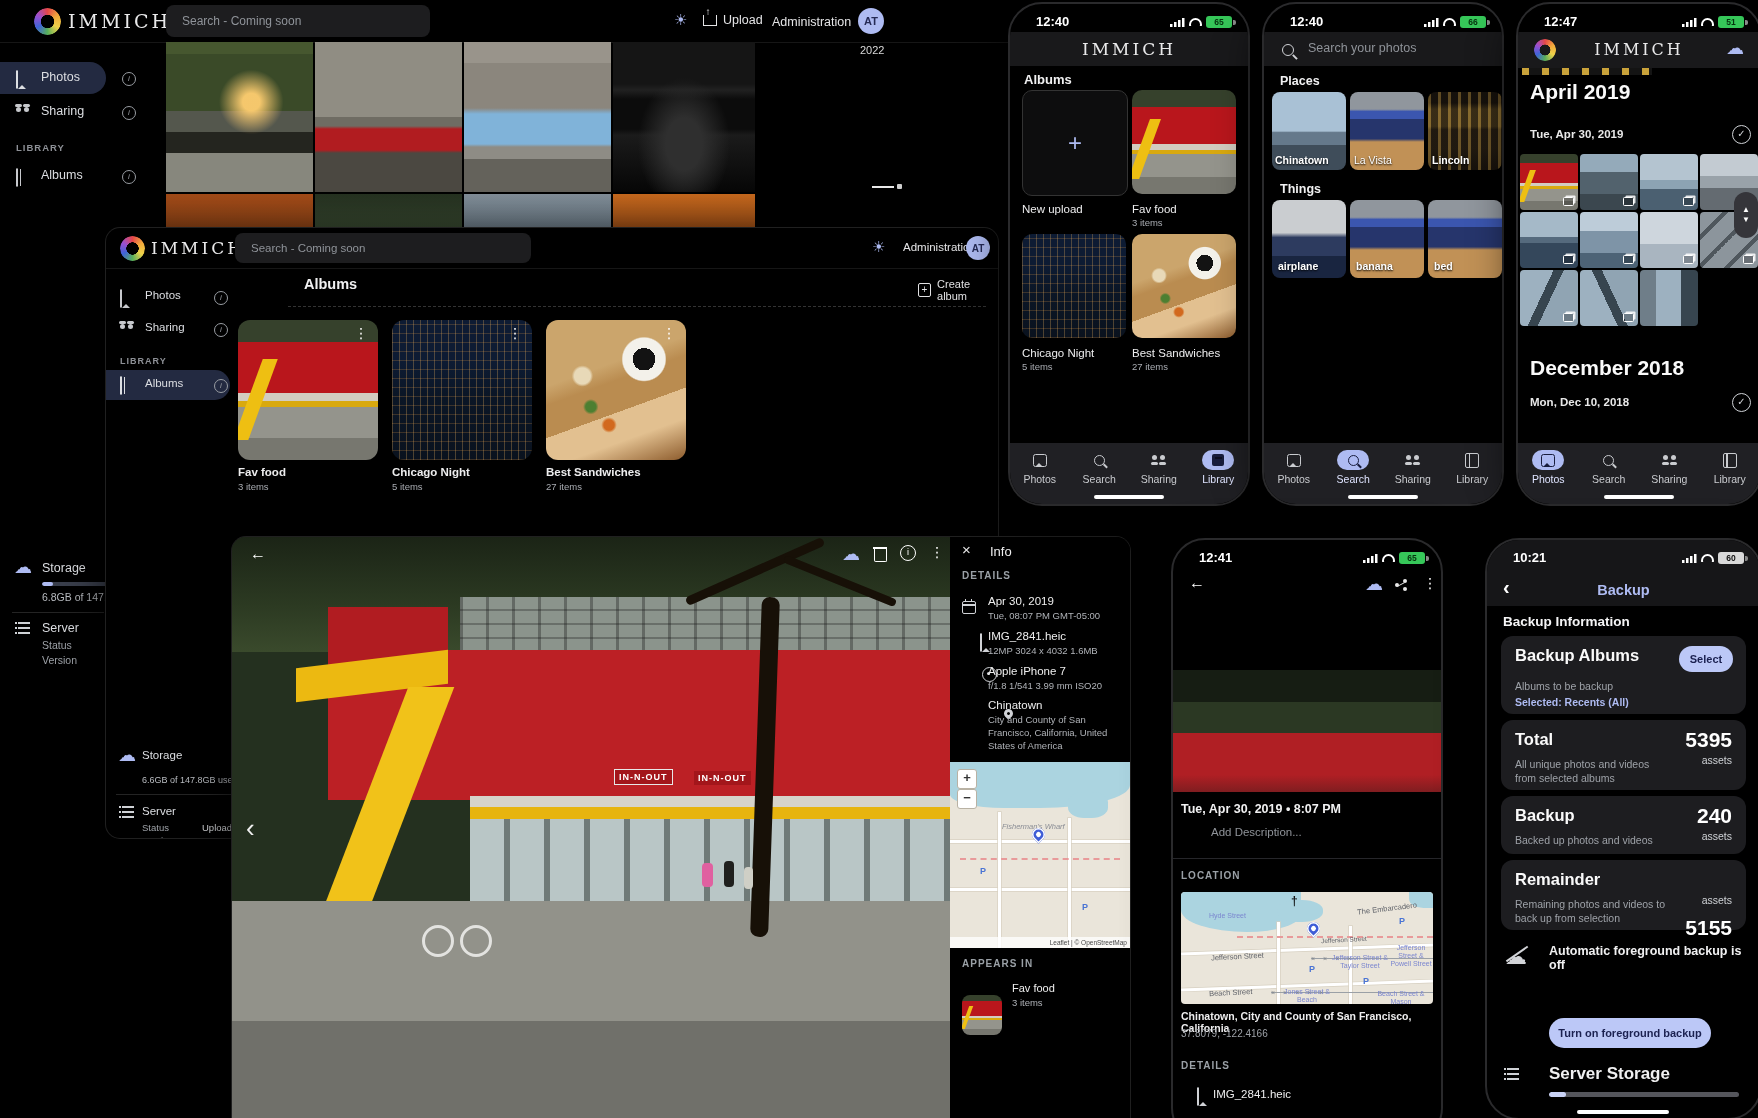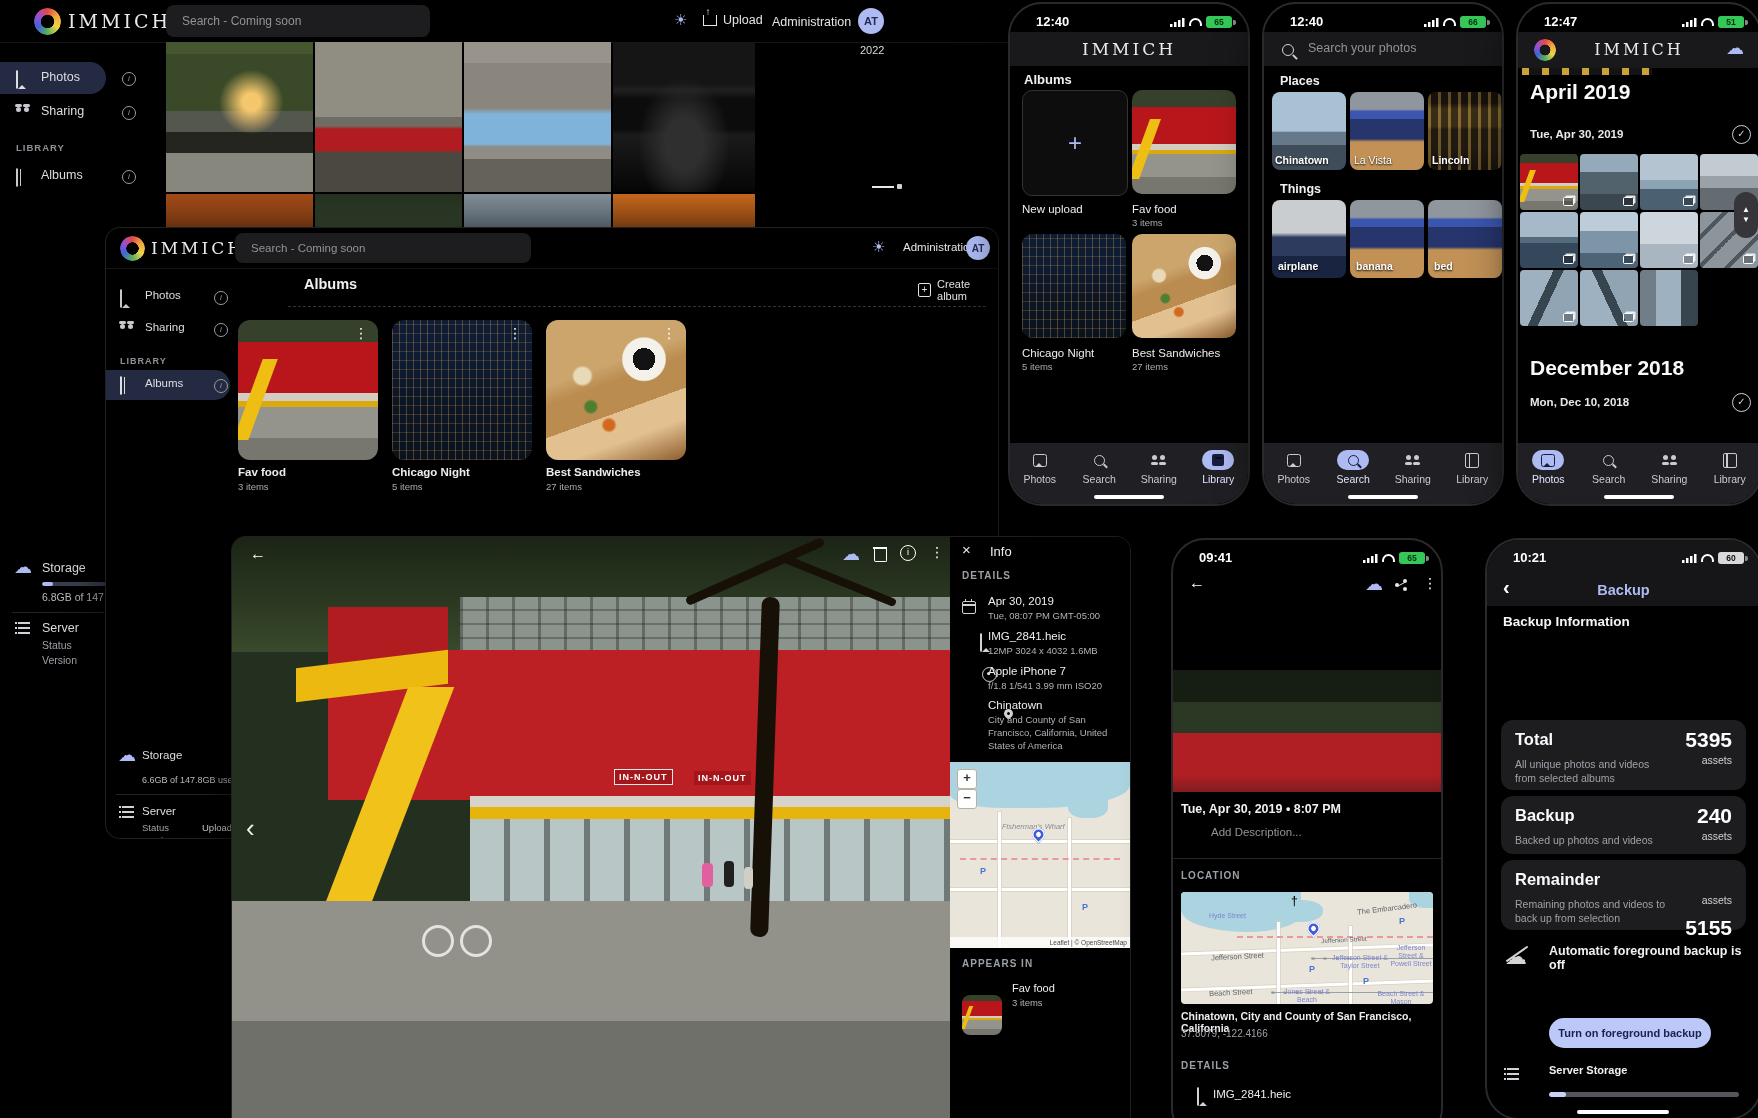--- a/index.html
+++ b/index.html
@@ -544,21 +544,21 @@
         <span class="ic">
           <span class="gi-book"></span>
         </span>
         <span>Library</span>
       </div>
   </div>
   <div class="homebar" style="left:86px;bottom:5px;width:70px;"></div>
 </div>
 
 <div class="phone" style="left:1171px;top:538px;width:268px;height:600px;z-index:4;">
-  <span class="time abs" style="left:26px;top:10px;">09:41</span>
+  <span class="time abs" style="left:26px;top:10px;">12:41</span>
   <div class="sicons abs" style="right:16px;top:12px;">
     <span class="sig"></span>
     <span class="wifi"></span>
     <span class="batt">
         <span>65</span>
       </span>
   </div>
   <span class="abs" style="left:16px;top:34px;font-size:16px;color:#fff;">←</span>
   <span class="gi-cloud abs" style="left:192px;top:33px;font-size:14px;color:#e8e8e8;"></span>
   <span class="gi-share abs" style="left:222px;top:37px;color:#e8e8e8;"></span>
@@ -607,20 +607,26 @@
   <div class="sicons abs" style="right:16px;top:12px;">
     <span class="sig"></span>
     <span class="wifi"></span>
     <span class="batt gray">
         <span>60</span>
       </span>
   </div>
   <span class="abs" style="left:16px;top:36px;font-size:20px;color:#fff;font-weight:bold;">‹</span>
   <span class="abs" style="left:0;right:0;top:42px;text-align:center;font-size:14.5px;font-weight:bold;color:#aebbf2;">Backup</span>
   <span class="abs" style="left:16px;top:74px;font-size:13.5px;font-weight:bold;color:#f5f5f6;">Backup Information</span>
+  <div class="card" style="left:14px;top:96px;width:245px;height:78px;">
+    <span class="abs" style="left:14px;top:10px;font-size:16.5px;font-weight:bold;color:#fafafa;">Backup Albums</span>
+    <div class="pillbtn abs" style="left:178px;top:10px;width:54px;height:26px;font-size:11px;">Select</div>
+    <span class="abs" style="left:14px;top:44px;font-size:10.5px;color:#9ea2a8;">Albums to be backup</span>
+    <span class="abs" style="left:14px;top:60px;font-size:10.5px;font-weight:bold;color:#aebbf2;">Selected: Recents (All)</span>
+  </div>
   <div class="card" style="left:14px;top:180px;width:245px;height:70px;">
     <span class="abs" style="left:14px;top:10px;font-size:16.5px;font-weight:bold;color:#fafafa;">Total</span>
     <span class="abs" style="right:14px;top:8px;font-size:21px;font-weight:bold;color:#fff;">5395</span>
     <span class="abs" style="right:14px;top:34px;font-size:10.5px;color:#cfd2d6;">assets</span>
     <span class="abs" style="left:14px;top:38px;width:150px;font-size:10.5px;line-height:1.3;color:#9ea2a8;">All unique photos and videos from selected albums</span>
   </div>
   <div class="card" style="left:14px;top:256px;width:245px;height:58px;">
     <span class="abs" style="left:14px;top:10px;font-size:16.5px;font-weight:bold;color:#fafafa;">Backup</span>
     <span class="abs" style="right:14px;top:8px;font-size:21px;font-weight:bold;color:#fff;">240</span>
     <span class="abs" style="right:14px;top:34px;font-size:10.5px;color:#cfd2d6;">assets</span>
@@ -629,18 +635,18 @@
   <div class="card" style="left:14px;top:320px;width:245px;height:70px;">
     <span class="abs" style="left:14px;top:10px;font-size:16.5px;font-weight:bold;color:#fafafa;">Remainder</span>
     <span class="abs" style="right:14px;top:8px;font-size:21px;font-weight:bold;color:#fff;margin-top:48px;">5155</span>
     <span class="abs" style="right:14px;top:34px;font-size:10.5px;color:#cfd2d6;">assets</span>
     <span class="abs" style="left:14px;top:38px;width:160px;font-size:10.5px;line-height:1.3;color:#9ea2a8;">Remaining photos and videos to back up from selection</span>
   </div>
   <span class="gi-cloudoff abs" style="left:18px;top:404px;"></span>
   <span class="abs" style="left:62px;top:404px;width:200px;font-size:12.5px;font-weight:bold;color:#f0f0f1;">Automatic foreground backup is off</span>
   <div class="pillbtn abs" style="left:62px;top:478px;width:162px;height:30px;font-size:11px;">Turn on foreground backup</div>
   <span class="gi-list abs" style="left:16px;top:528px;"></span>
-  <span class="abs" style="left:62px;top:524px;font-size:11px;font-weight:bold;color:#f0f0f1;">Server Storage</span>
+  <span class="abs" style="left:62px;top:524px;font-size:17px;font-weight:bold;color:#f0f0f1;">Server Storage</span>
   <div class="abs" style="left:62px;top:552px;width:190px;height:5px;border-radius:3px;background:#55565c;overflow:hidden;">
     <div style="position:absolute;left:0;top:0;bottom:0;width:9%;background:#c9d2f5;border-radius:3px;"></div>
   </div>
   <div class="homebar" style="left:90px;bottom:4px;width:92px;"></div>
 </div>
 
 </body></html>

